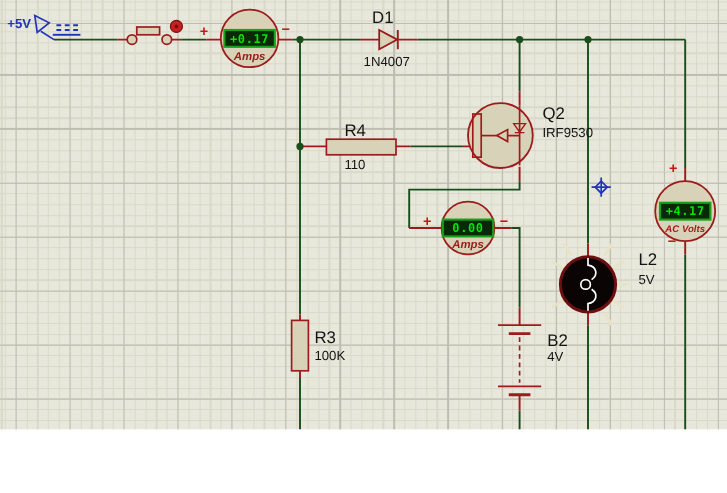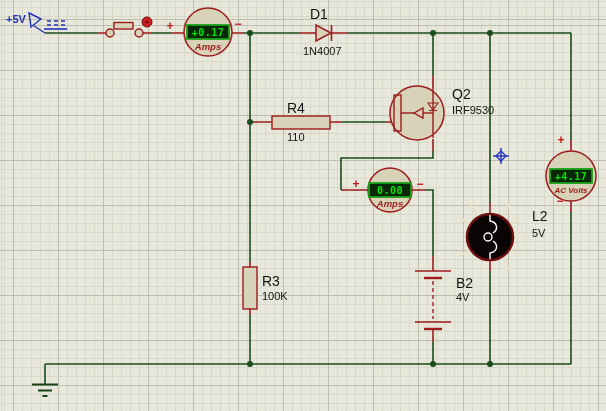--- a/index.html
+++ b/index.html
@@ -1,19 +1,19 @@
 <!DOCTYPE html>
 <html><head>
 <meta charset="utf-8">
 <style>
   html,body{margin:0;padding:0;}
   body{font-family:"Liberation Sans", sans-serif;}
   .canvas{
     position:relative;
-    width:606px;height:411px;
+    width:606px;height:358px;
     background-color:#E7E7DB;
     background-image:
       repeating-linear-gradient(90deg, #BDBDB0 0 1px, transparent 1px 45px),
       repeating-linear-gradient(0deg, #BDBDB0 0 1px, transparent 1px 45px),
       repeating-linear-gradient(90deg, #D9D9C9 0 1px, transparent 1px 9px),
       repeating-linear-gradient(0deg, #D9D9C9 0 1px, transparent 1px 9px);
     background-position: 13px 0px, 0px 20px, 4px 0px, 0px 2px;
     overflow:hidden;
   }
   svg{position:absolute;left:0;top:0;}

